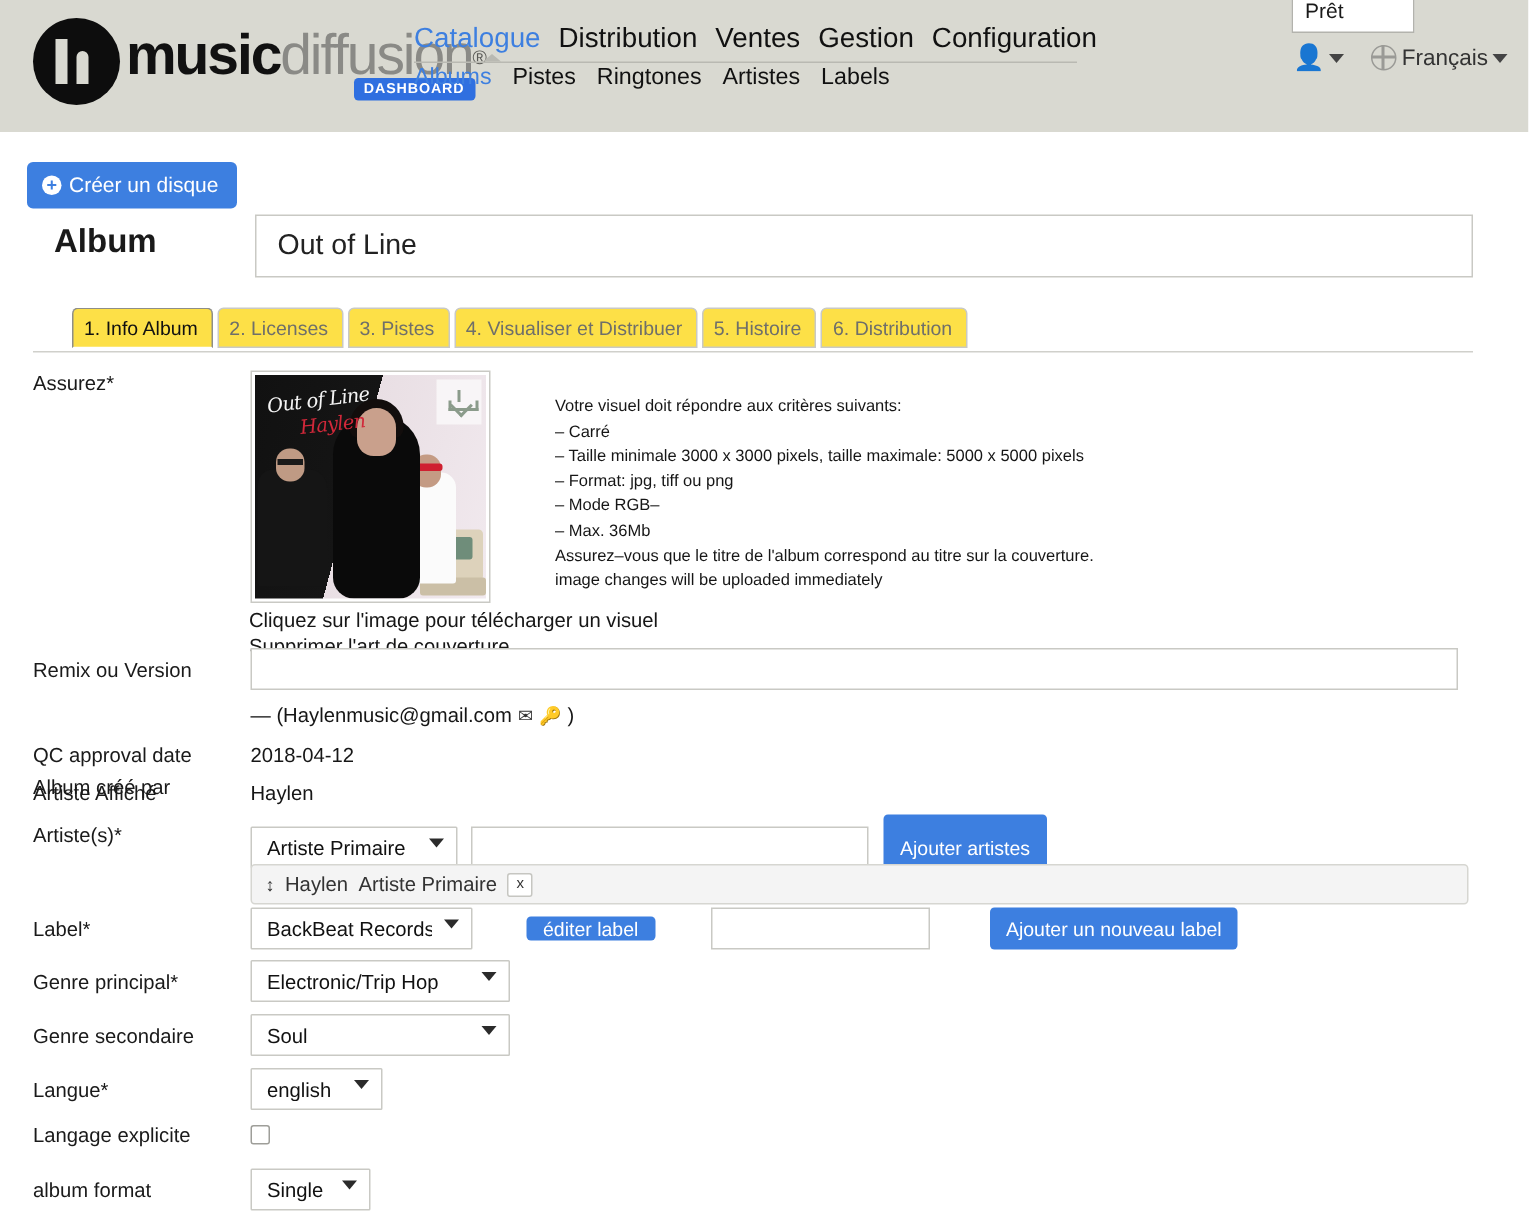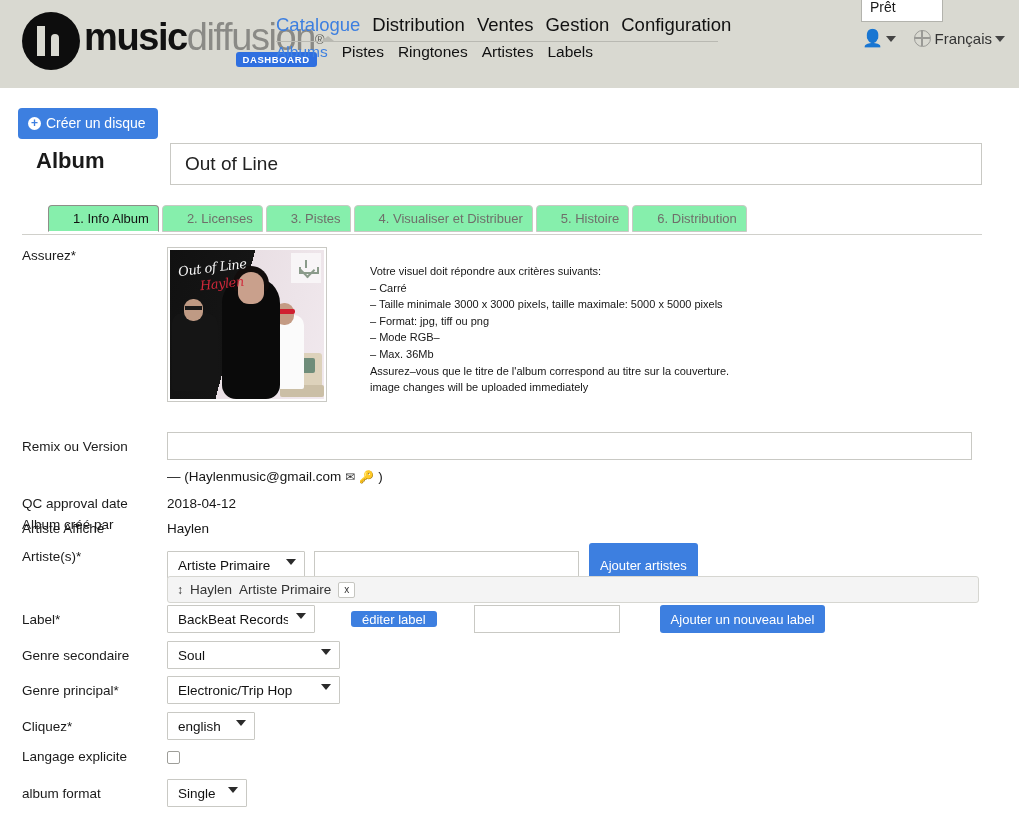--- a/index.html
+++ b/index.html
@@ -224,24 +224,24 @@
   .tabs {
     position: absolute;
     left: 48px; top: 116px;
     display: flex;
     align-items: flex-end;
     gap: 3px;
   }
   .tab {
     border: 1px solid #c9c9c4;
     border-radius: 4px 4px 0 0;
-    background: #86efac;
+    background: #fde047;
     font-size: 13px;
     color: #6f6f6a;
-    padding: 5px 9px 5px 24px;
+    padding: 5px 9px 5px 7px;
     cursor: pointer;
     position: relative;
     top: 1px;
   }
   .tab.active {
     color: #111;
     border-color: #8e8e88;
     border-bottom-color: #fff;
     z-index: 2;
   }
@@ -606,20 +606,24 @@
 
       <div class="criteria">Votre visuel doit répondre aux critères suivants:
 – Carré
 – Taille minimale 3000 x 3000 pixels, taille maximale: 5000 x 5000 pixels
 – Format: jpg, tiff ou png
 – Mode RGB–
 – Max. 36Mb
 Assurez–vous que le titre de l'album correspond au titre sur la couverture.
 image changes will be uploaded immediately</div>
 
+      <div class="cover-links">
+        <div>Cliquez sur l'image pour télécharger un visuel</div>
+        <div>Supprimer l'art de couverture</div>
+      </div>
     </div>
 
     <div class="row" style="height:35px;">
       <div class="lbl" style="top:9px;">Remix ou Version</div>
       <div class="fld" style="top:2px;">
         <input class="txt" style="width: 805px; height: 28px;" value="">
       </div>
     </div>
 
     <div class="row" style="height:28px;">
@@ -668,44 +672,44 @@
           <select class="sel" style="width:148px;">
             <option>BackBeat Records</option>
           </select>
         </span>
         <button class="btn-blue" style="height:16px;margin-left:6px;">éditer label</button>
         <input class="txt" style="width: 146px; height: 28px; margin-left: 7px;" value="">
         <button class="btn-blue" style="height:28px;margin-left:10px;">Ajouter un nouveau label</button>
       </div>
     </div>
 
+    <div class="row" style="height:35px;">
+      <div class="lbl" style="top:8px;">Genre principal*</div>
+      <div class="fld" style="top:1px;">
+        <span class="selwrap">
+          <select class="sel" style="width:173px;">
+            <option>Electronic/Trip Hop</option>
+          </select>
+        </span>
+      </div>
+    </div>
+
     <div class="row" style="height:36px;">
       <div class="lbl" style="top:9px;">Genre secondaire</div>
       <div class="fld" style="top:2px;">
         <span class="selwrap">
           <select class="sel" style="width:173px;">
             <option>Soul</option>
           </select>
         </span>
       </div>
     </div>
 
-    <div class="row" style="height:35px;">
-      <div class="lbl" style="top:8px;">Genre principal*</div>
-      <div class="fld" style="top:1px;">
-        <span class="selwrap">
-          <select class="sel" style="width:173px;">
-            <option>Electronic/Trip Hop</option>
-          </select>
-        </span>
-      </div>
-    </div>
-
     <div class="row" style="height:36px;">
-      <div class="lbl" style="top:9px;">Cliquez*</div>
+      <div class="lbl" style="top:9px;">Langue*</div>
       <div class="fld" style="top:2px;">
         <span class="selwrap">
           <select class="sel" style="width:88px;">
             <option>english</option>
           </select>
         </span>
       </div>
     </div>
 
     <div class="row" style="height:31px;">

